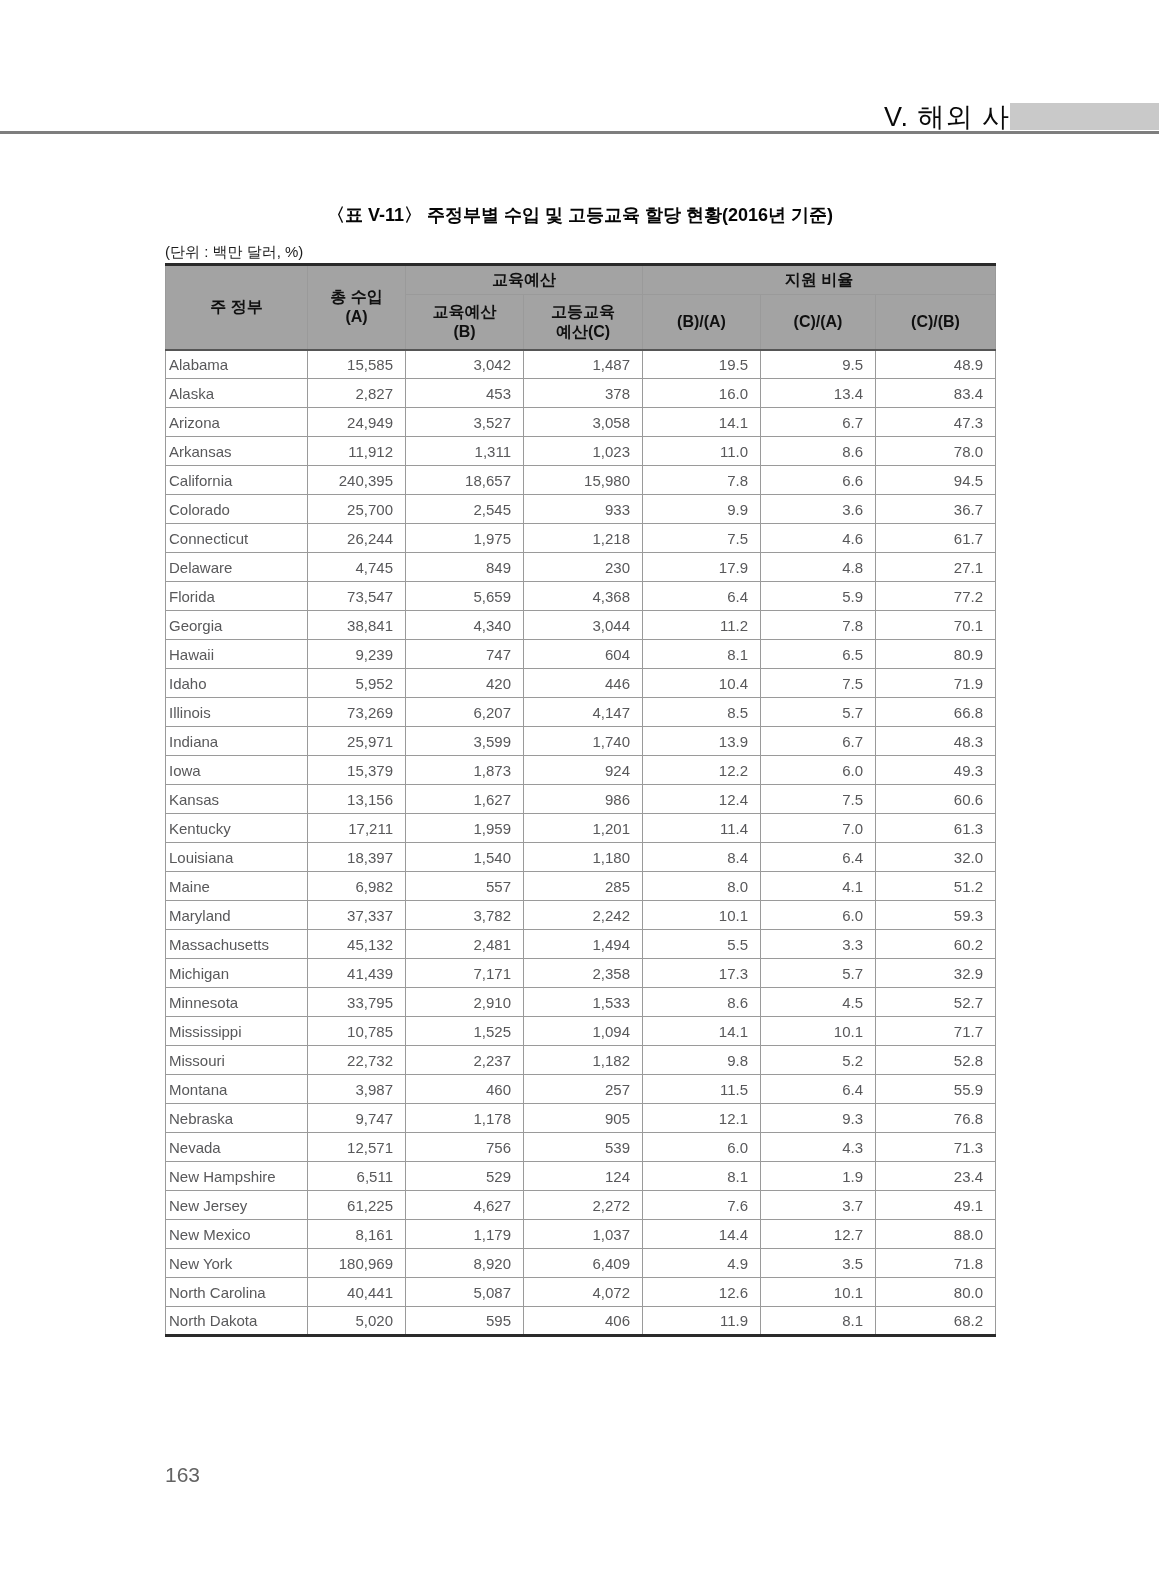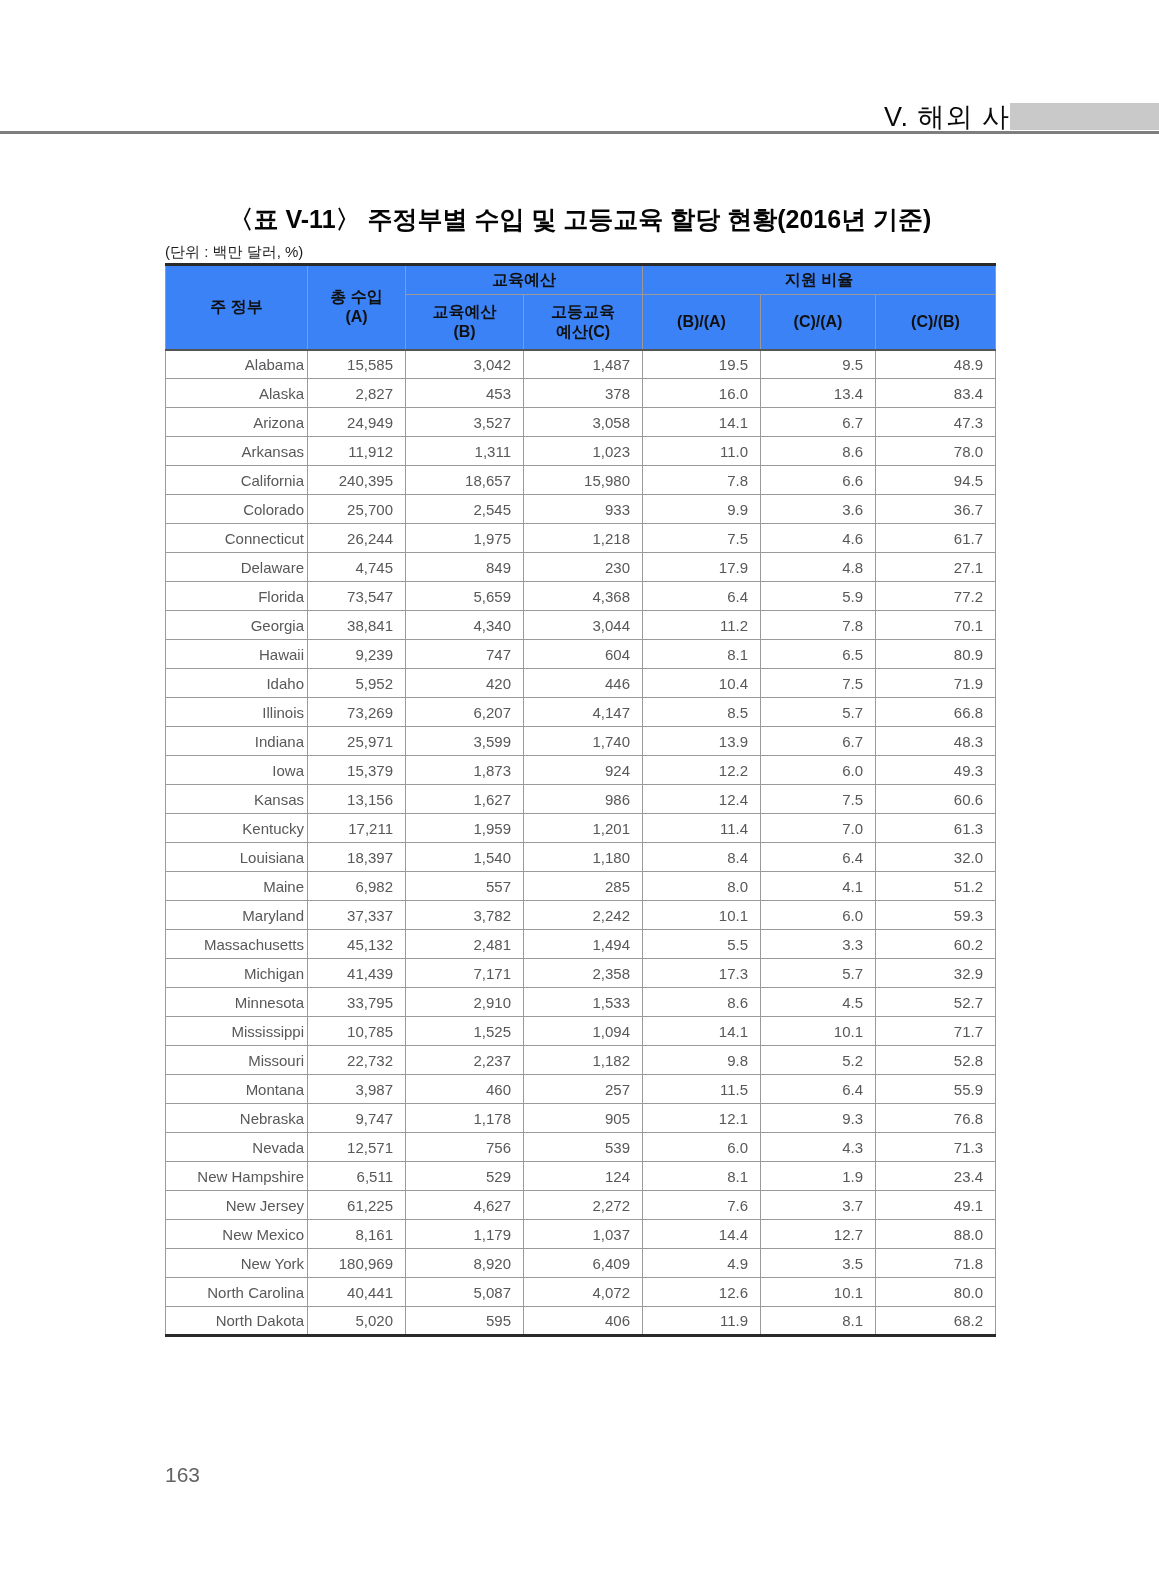--- a/index.html
+++ b/index.html
@@ -26,41 +26,41 @@
   .header-rule {
     position: absolute; top: 131px; left: 0;
     width: 1159px; height: 3px;
     background: #7e7e7e;
   }
 
   
   .table-caption {
     position: absolute; top: 203px; left: 165px; width: 830px;
     text-align: center;
-    font-size: 25px; font-weight: bold; color: #050505;
+    font-size: 18px; font-weight: bold; color: #050505;
   }
   .unit-note {
     position: absolute; top: 243px; left: 165px; width: 830px;
     text-align: left;
     font-size: 15px; color: #1c1c1c;
   }
 
   
   table.data-table {
     position: absolute; top: 263px; left: 165px;
     width: 830px;
     border-collapse: collapse;
     table-layout: fixed;
     border-top: 3px solid #2a2a2a;
     border-bottom: 3px solid #2a2a2a;
     border-left: 1px solid #8a8a8a;
     border-right: 1px solid #8a8a8a;
   }
   .data-table th {
-    background: #3b82f6;
+    background: #a3a3a3;
     border: 1px solid #9a9a9a;
     font-size: 16px; font-weight: bold; color: #101010;
     text-align: center; vertical-align: middle;
     white-space: pre-line;
     line-height: 1.25;
     padding: 2px 2px;
   }
   .data-table thead tr.group-row th { height: 30px; }
   .data-table thead tr.sub-row th   { height: 55px; }
   .data-table thead tr.sub-row th,
@@ -68,21 +68,21 @@
 
   .data-table td {
     border: 1px solid #9a9a9a;
     height: 29px;
     font-size: 15px;
     color: #58585a;
     vertical-align: middle;
     overflow: hidden;
     white-space: nowrap;
   }
-  .data-table td.c-state { text-align: right; padding: 0 3px; }
+  .data-table td.c-state { text-align: left; padding: 0 3px; }
   .data-table td.c-num   { text-align: right;  padding: 0 12px; }
 
   
   .page-number {
     position: absolute; top: 1463px; left: 165px; width: 820px;
     text-align: left;
     font-size: 21px; color: #636363;
   }
 </style>
 </head>

